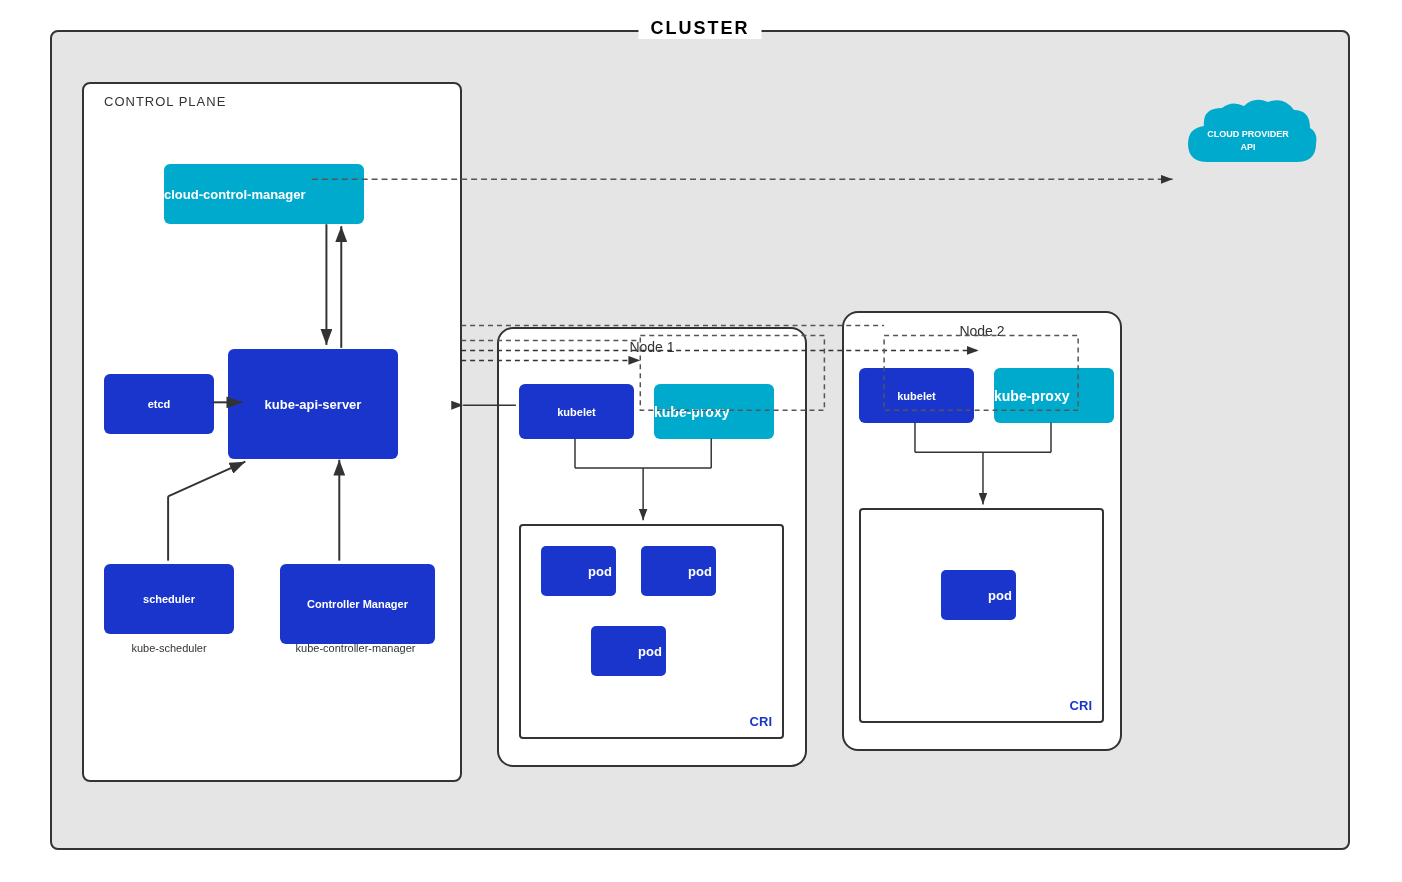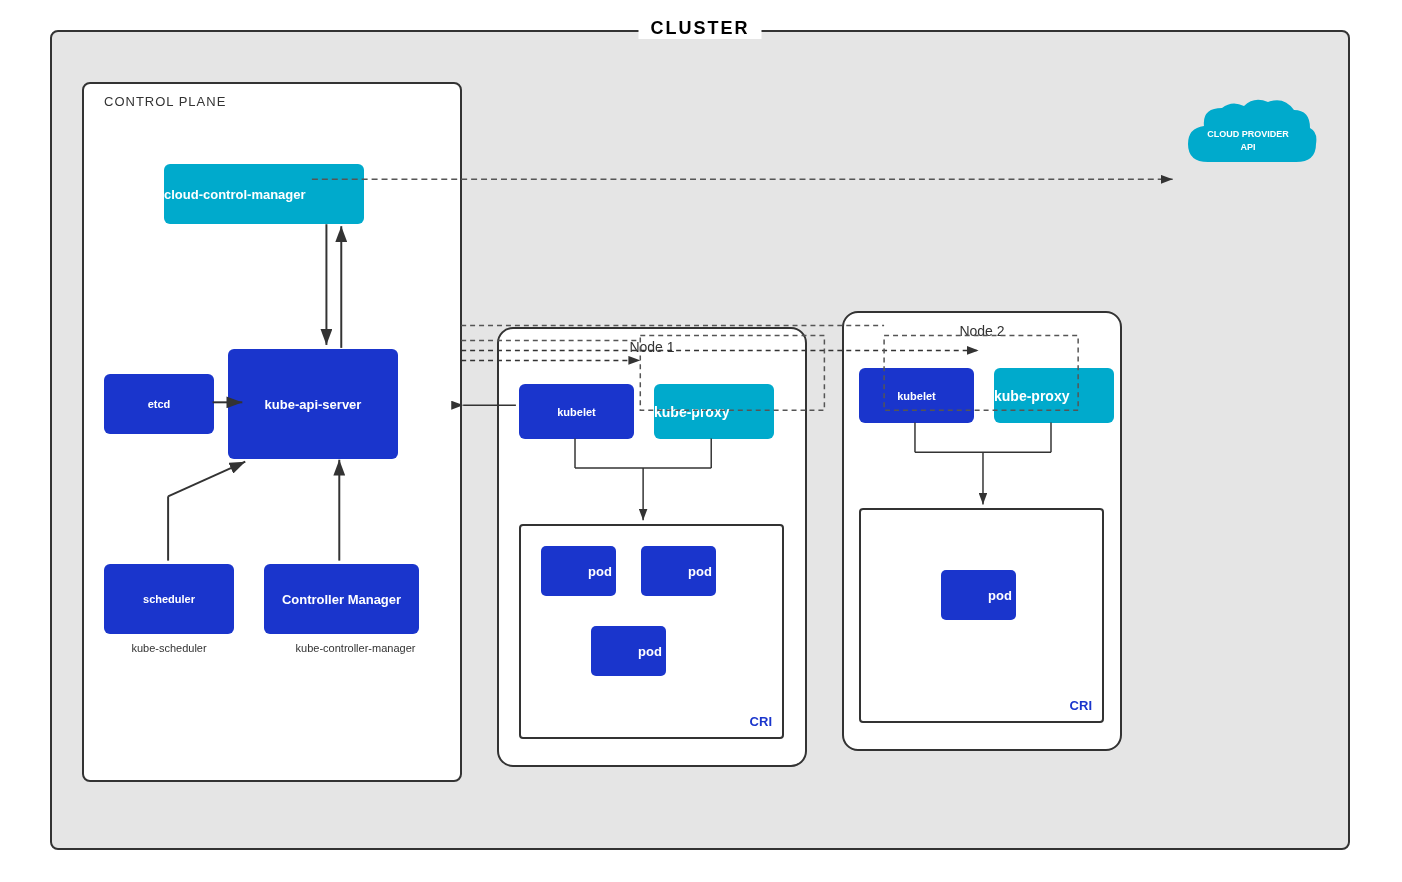--- a/index.html
+++ b/index.html
@@ -101,24 +101,24 @@
     
     .scheduler-box {
       top: 480px;
       left: 20px;
       width: 130px;
       height: 70px;
     }
     
     .ctrl-mgr-box {
       top: 480px;
-      left: 180px;
+      left: 196px;
       width: 155px;
-      height: 70px;
-      font-size: 13px;
+      height: 80px;
+      font-size: 11px;
     }
     
     .node-box {
       position: absolute;
       border: 2px solid #333;
       border-radius: 16px;
       background: #fff;
     }
     .node-1 {
       top: 295px;

